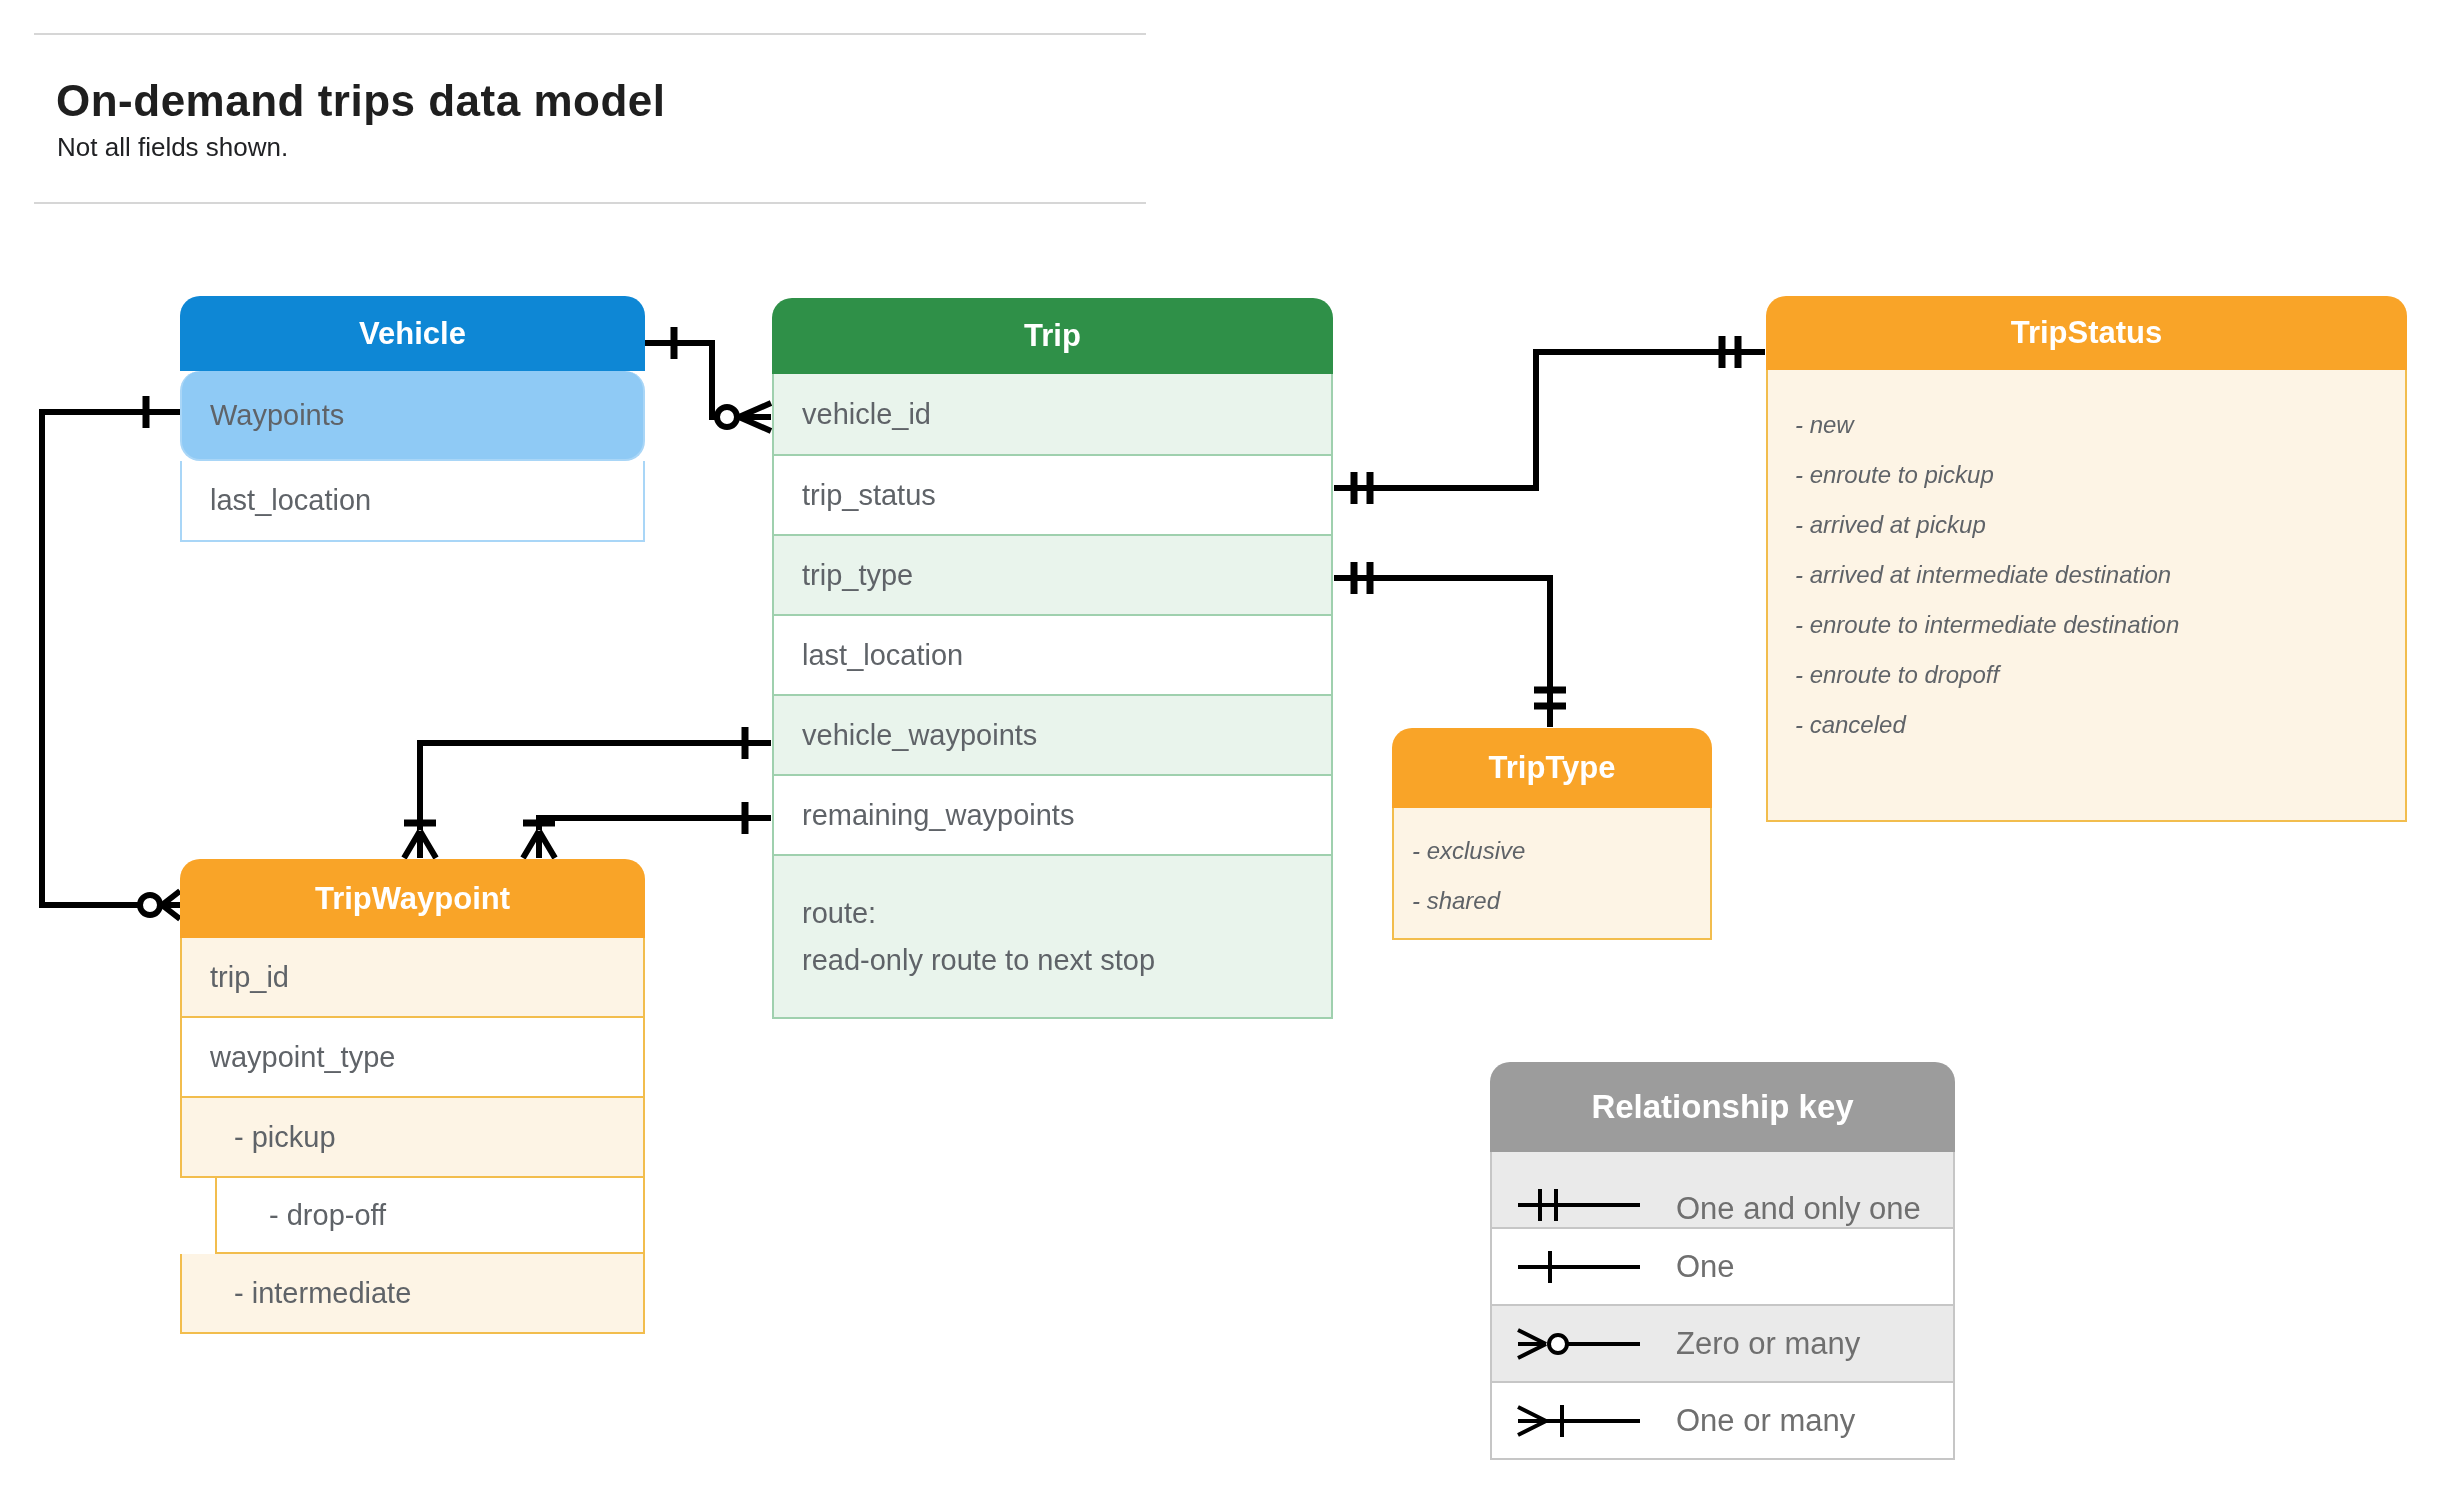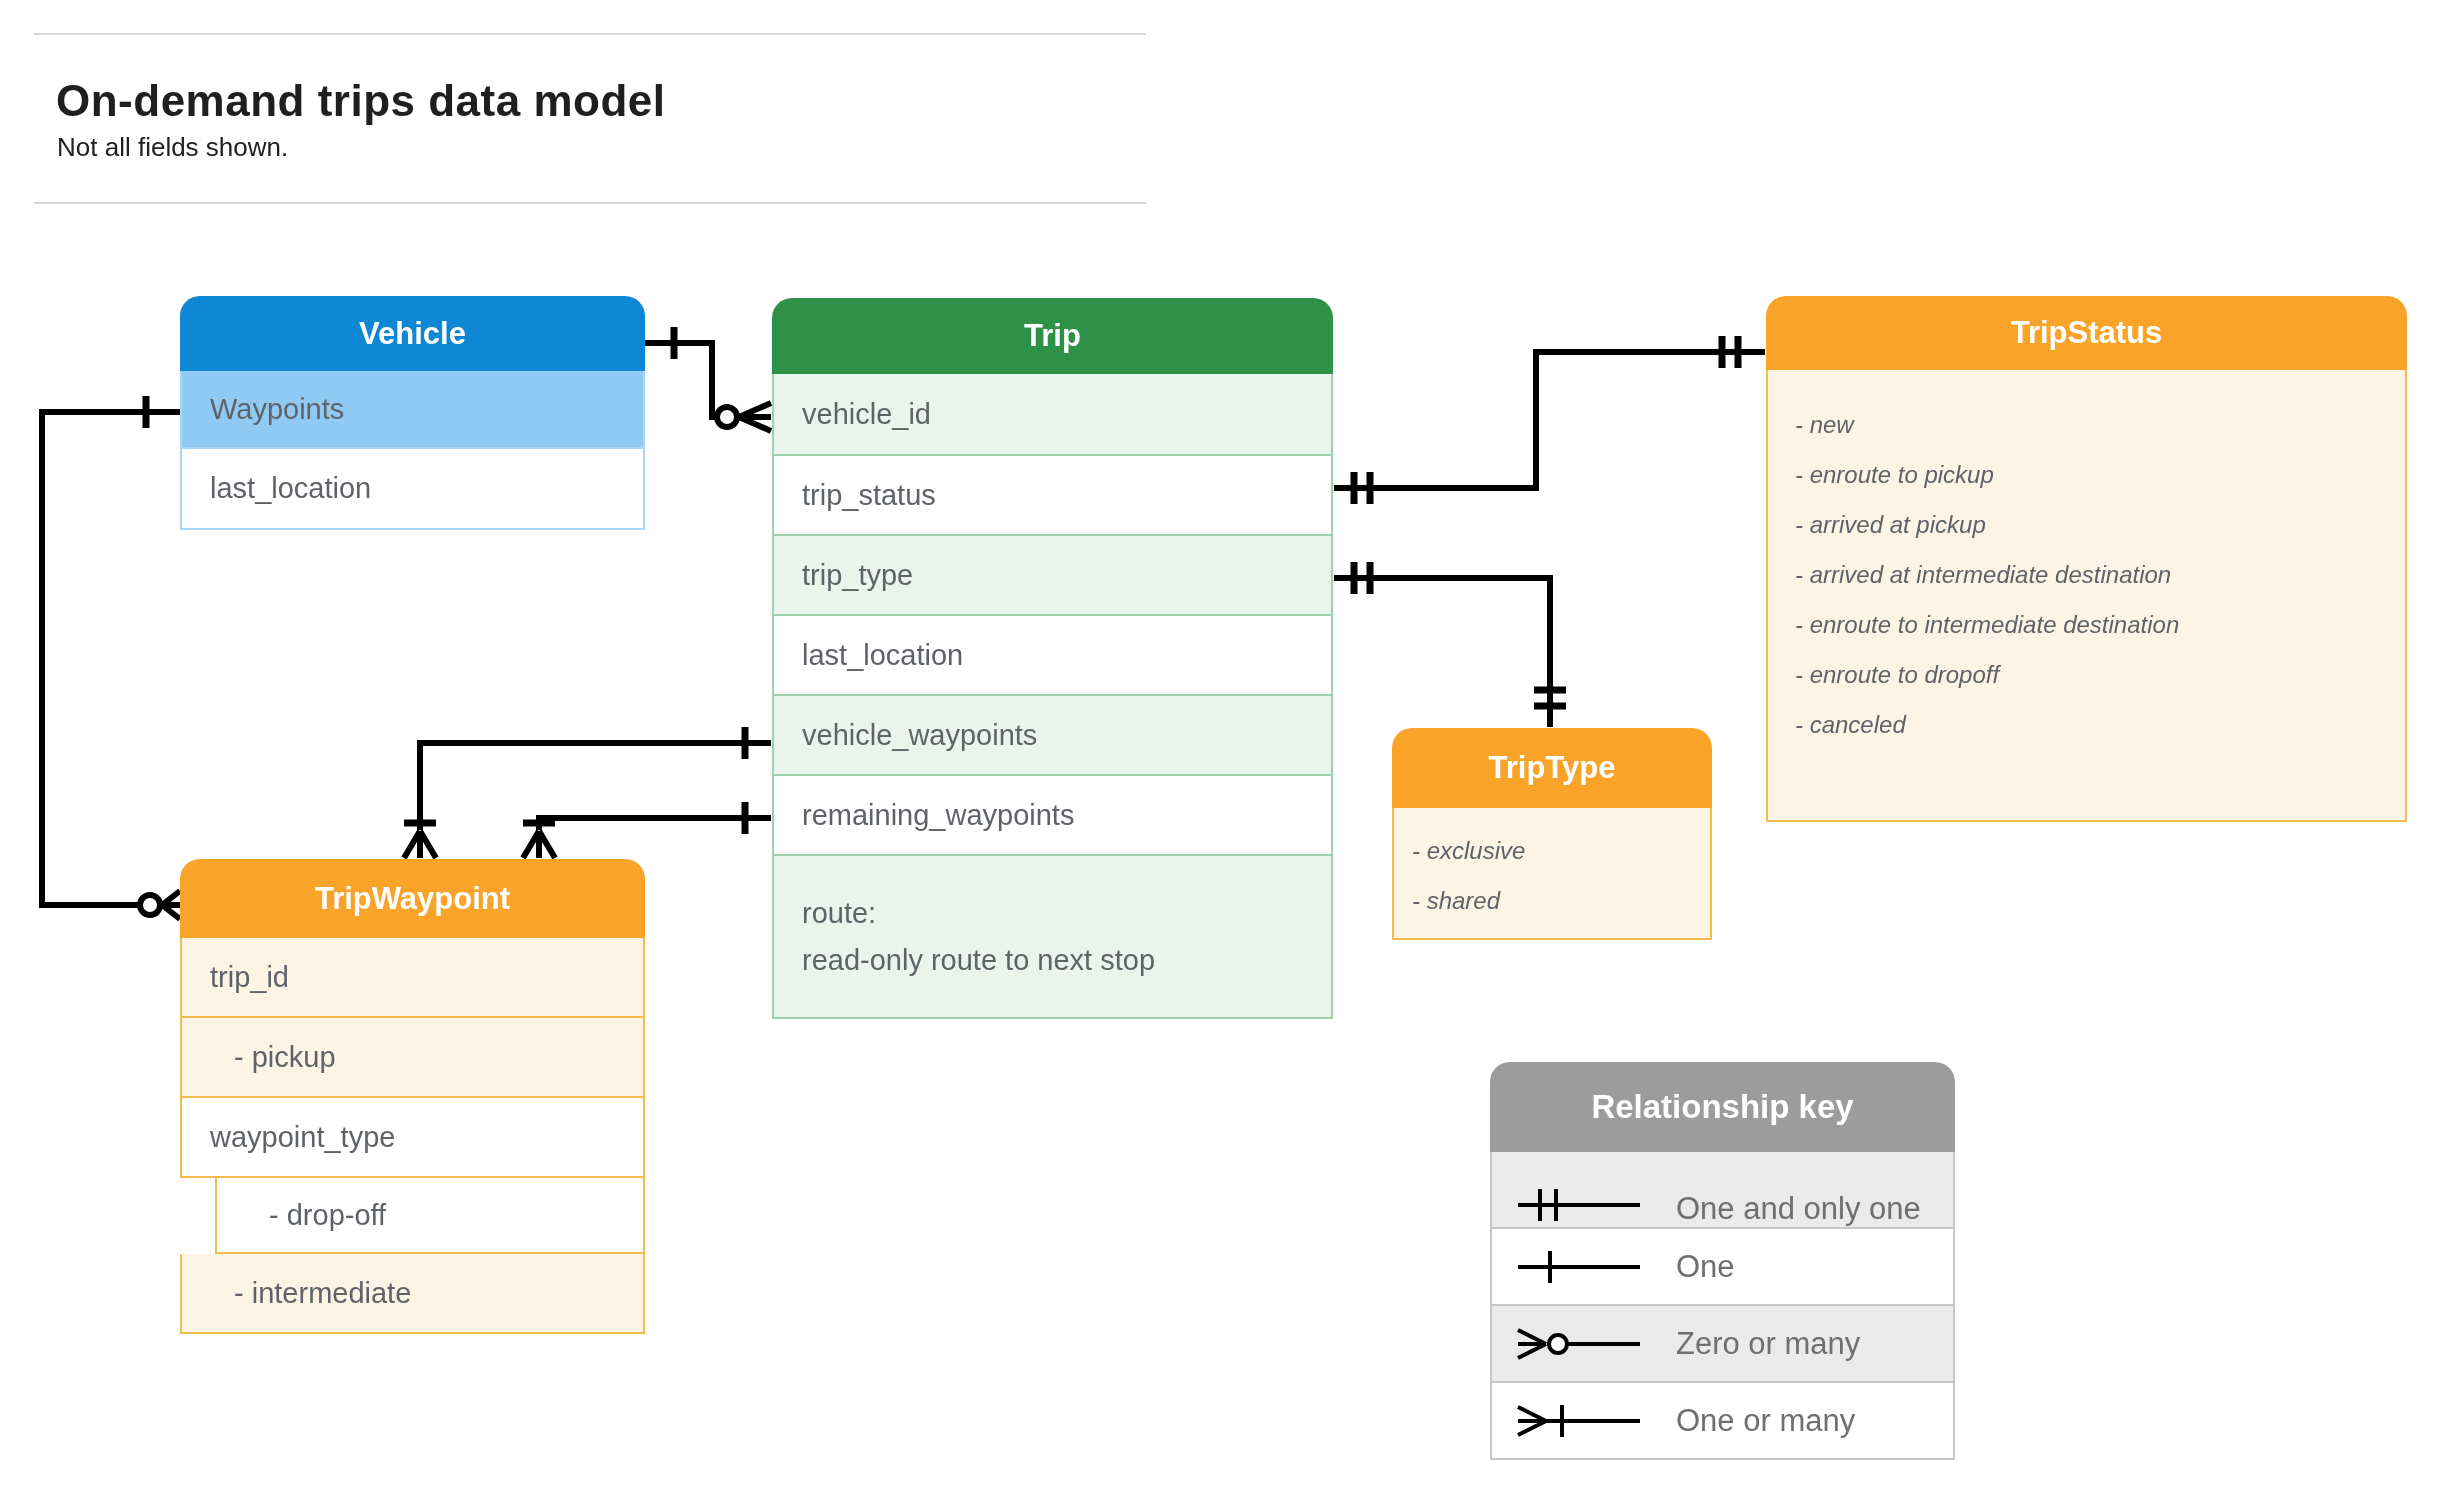--- a/index.html
+++ b/index.html
@@ -118,21 +118,21 @@
     <g>
       <path class="wire" d="M181 412 H42 V905 H139"></path>
       <path class="tick" d="M146 396 V428"></path>
       <circle class="ring" cx="150" cy="905" r="10"></circle>
       <path class="wire" d="M162 905 L180 891 M162 905 L180 905 M162 905 L180 919"></path>
     </g>
   </svg>
 
   <div class="entity vehicle" style="left:180px;top:296px;width:465px;">
     <div class="entity-header" style="height:75px;">Vehicle</div>
-    <div class="entity-row row-blue" style="height:78px;">Waypoints</div>
+    <div class="entity-row row-blue" style="height:90px;border-radius:20px;">Waypoints</div>
     <div class="entity-row row-plain" style="height:81px;">last_location</div>
   </div>
 
   <div class="entity trip" style="left:772px;top:298px;width:561px;">
     <div class="entity-header" style="height:76px;">Trip</div>
     <div class="entity-row row-green" style="height:82px;">vehicle_id</div>
     <div class="entity-row row-plain" style="height:80px;">trip_status</div>
     <div class="entity-row row-green" style="height:80px;">trip_type</div>
     <div class="entity-row row-plain" style="height:80px;">last_location</div>
     <div class="entity-row row-green" style="height:80px;">vehicle_waypoints</div>
@@ -160,22 +160,22 @@
     <div class="entity-header" style="height:80px;">TripType</div>
     <div class="enum-body" style="height:132px;padding:18px 0 0 18px;">
       <div class="enum-line">- exclusive</div>
       <div class="enum-line">- shared</div>
     </div>
   </div>
 
   <div class="entity orange-entity" style="left:180px;top:859px;width:465px;">
     <div class="entity-header" style="height:79px;">TripWaypoint</div>
     <div class="entity-row row-cream" style="height:80px;">trip_id</div>
+    <div class="entity-row row-plain" style="height:80px;">waypoint_type</div>
     <div class="entity-row row-cream indent" style="height:80px;">- pickup</div>
-    <div class="entity-row row-plain" style="height:80px;">waypoint_type</div>
     <div class="entity-row row-plain indent" style="height:76px;margin-left:35px;">- drop-off</div>
     <div class="entity-row row-cream indent" style="height:80px;">- intermediate</div>
   </div>
 
   <div class="legend" style="left:1490px;top:1062px;width:465px;">
     <div class="legend-header" style="height:90px;">Relationship key</div>
 
     <div class="legend-row legend-row-alt" style="height:77px;align-items:flex-end;">
       <svg class="legend-symbol" width="130" height="44" viewBox="0 0 130 44">
         <path class="wire" d="M4 22 H126"></path>

